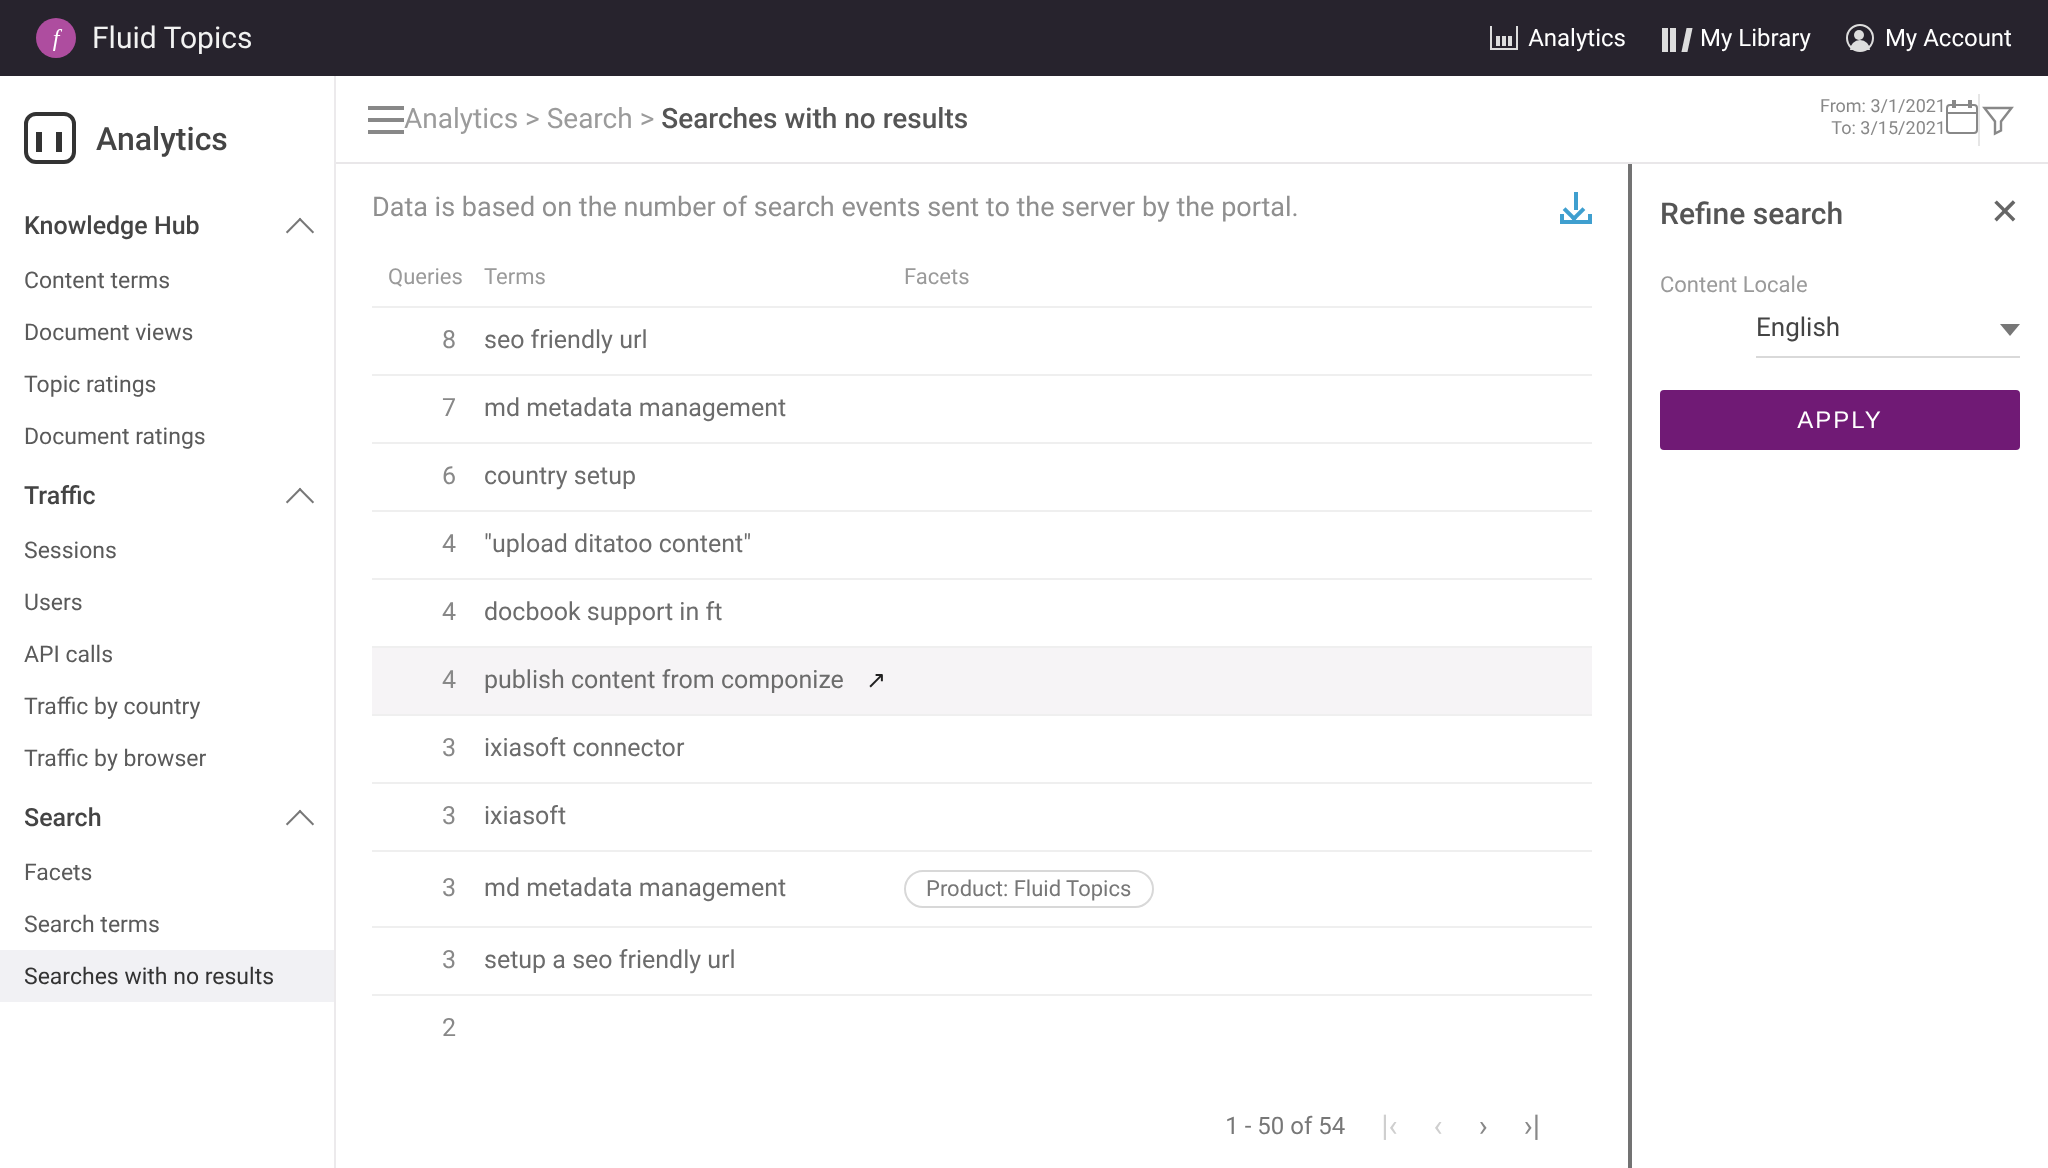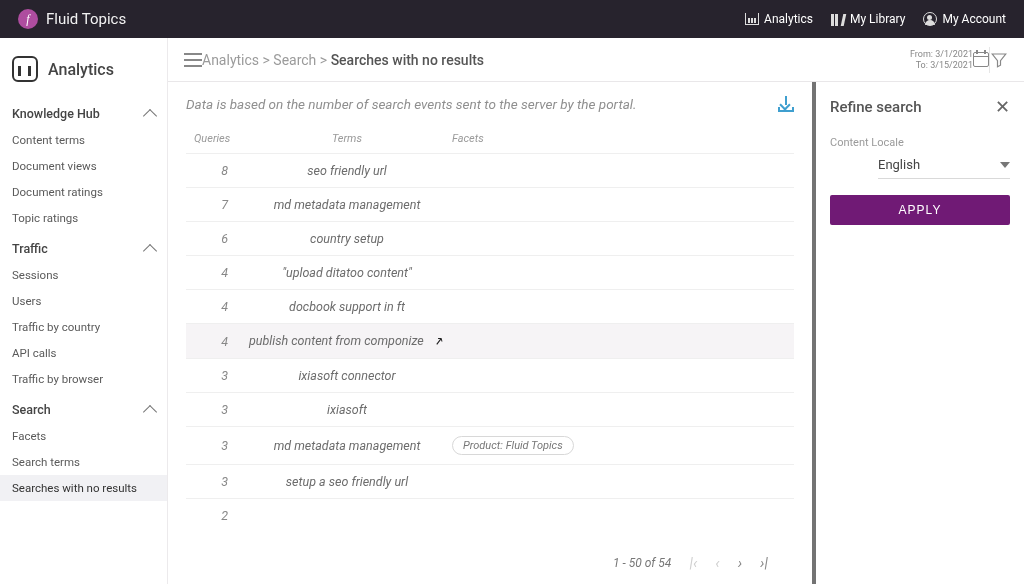--- a/index.html
+++ b/index.html
@@ -47,33 +47,33 @@
   .breadcrumb .current { color:#555; font-weight:500; }
   .mh-spacer { flex:1; }
   .daterange { font-size:9px; line-height:1.2; color:#888; text-align:right; }
   .cal-icon { width:16px;height:15px;border:1.5px solid #888; border-radius:2px; position:relative; cursor:pointer; }
   .cal-icon::before { content:""; position:absolute; top:-3px; left:2px; width:2px; height:4px; background:#888; box-shadow: 8px 0 0 #888; }
   .cal-icon::after { content:""; position:absolute; top:3px; left:0; right:0; height:1px; background:#888; }
   .filter-icon { width:18px;height:18px; cursor:pointer; position:relative; }
   .filter-icon svg { width:18px;height:18px; stroke:#888; fill:none; stroke-width:1.6; }
 
   .main-body { flex:1; display:flex; min-height:0; }
-  .content { flex:1; padding: 14px 18px 6px 18px; display:flex; flex-direction:column; min-width:0; border-right:4px solid #737373;font-style:italic; }
+  .content { flex:1; padding: 14px 18px 6px 18px; display:flex; flex-direction:column; min-width:0; border-right:2px solid #737373; }
   .desc-row { display:flex; align-items:center; }
   .desc { color:#8f8f8f; font-size:13.5px; flex:1; }
   .dl-icon { color:#3f9fcf; cursor:pointer; font-size:14px; position:relative; width:16px; height:16px; }
   .dl-icon::before { content:""; position:absolute; left:7px; top:0; width:2px; height:9px; background:#3f9fcf; }
   .dl-icon::after { content:""; position:absolute; left:3px; top:5px; width:6px; height:6px; border-right:2px solid #3f9fcf; border-bottom:2px solid #3f9fcf; transform:rotate(45deg); }
   .dl-tray { position:absolute; left:0; right:0; bottom:0; height:2px; background:#3f9fcf; }
   .dl-tray::before, .dl-tray::after { content:""; position:absolute; bottom:0; width:2px; height:5px; background:#3f9fcf; }
   .dl-tray::before { left:0; } .dl-tray::after { right:0; }
 
   .thead { display:flex; padding: 20px 8px 8px 8px; color:#9a9a9a; font-size:11px; }
   .col-q { width:48px; text-align:right; padding-right:14px; }
-  .col-t { width:210px;text-align:center; }
+  .col-t { width:210px; }
   .col-f { flex:1; }
 
   .rows { flex:1; overflow:auto; }
   .row { display:flex; align-items:center; border-top:1px solid #efefef; padding: 9px 8px; font-size:12.5px; color:#6c6c6c; }
   .row.hover { background:#f6f4f6; }
   .row .col-q { color:#888; }
   .facet-pill { border:1px solid #d8d8d8; border-radius: 12px; padding:2px 10px; font-size:11px; color:#777; display:inline-block; }
   .cursor-alt { font-family: serif; color:#222; font-size:12px; }
 
   .pager { display:flex; align-items:center; justify-content:flex-end; gap:18px; padding:10px 26px 6px 8px; color:#777; font-size:12px; }
@@ -122,31 +122,31 @@
       <div class="analytics-logo"></div>
       <h1>Analytics</h1>
     </div>
 
     <div class="sidebar-section-title">
       <span>Knowledge Hub</span>
       <span class="chev-up"></span>
     </div>
     <div class="sidebar-item">Content terms</div>
     <div class="sidebar-item">Document views</div>
+    <div class="sidebar-item">Topic ratings</div>
     <div class="sidebar-item">Document ratings</div>
-    <div class="sidebar-item">Topic ratings</div>
 
     <div class="sidebar-section-title">
       <span>Traffic</span>
       <span class="chev-up"></span>
     </div>
     <div class="sidebar-item">Sessions</div>
     <div class="sidebar-item">Users</div>
+    <div class="sidebar-item">API calls</div>
     <div class="sidebar-item">Traffic by country</div>
-    <div class="sidebar-item">API calls</div>
     <div class="sidebar-item">Traffic by browser</div>
 
     <div class="sidebar-section-title">
       <span>Search</span>
       <span class="chev-up"></span>
     </div>
     <div class="sidebar-item">Facets</div>
     <div class="sidebar-item">Search terms</div>
     <div class="sidebar-item active">Searches with no results</div>
   </div>

